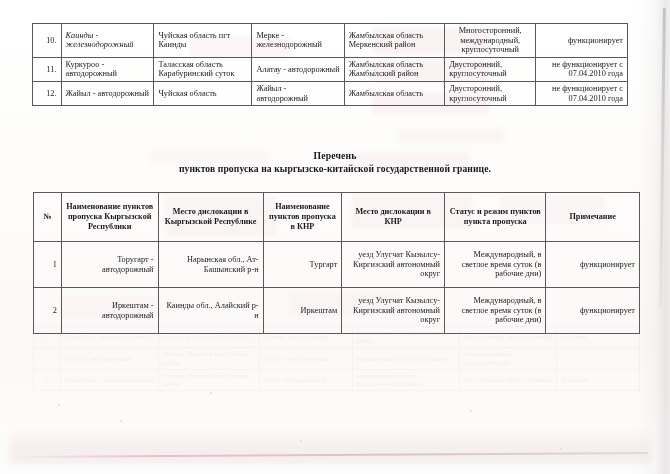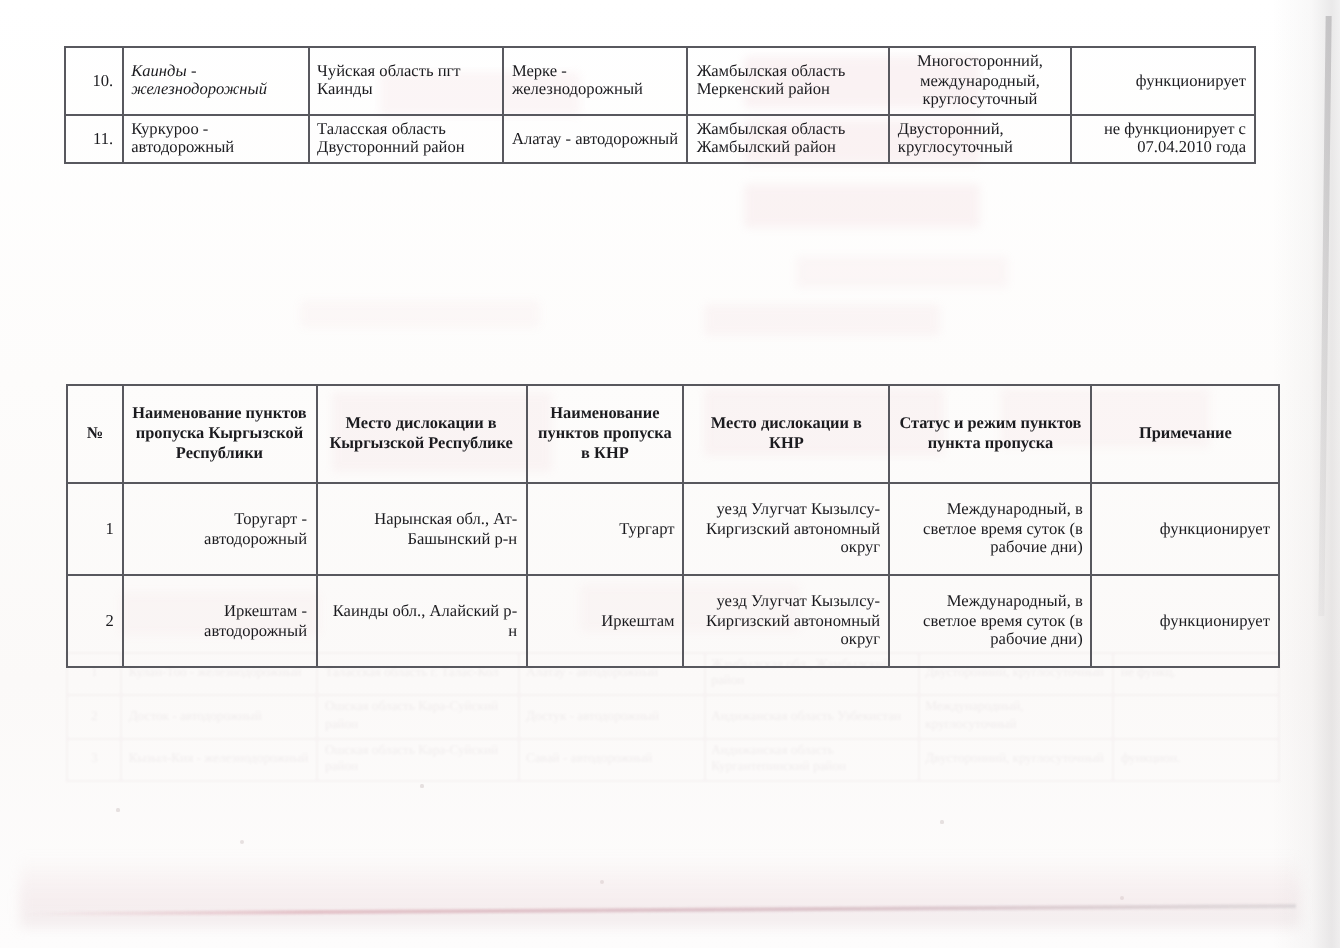--- a/index.html
+++ b/index.html
@@ -218,29 +218,42 @@
         <td class="c-left" style="width:88px;font-style:italic;">Каинды - железнодорожный</td>
         <td class="c-left" style="width:98px;">Чуйская область пгт Каинды</td>
         <td class="c-left" style="width:88px;">Мерке - железнодорожный</td>
         <td class="c-left" style="width:103px;">Жамбылская область Меркенский район</td>
         <td class="c-left" style="width:87px;text-align:center;">Многосторонний, международный, круглосуточный</td>
         <td class="c-center" style="width:90px;">функционирует</td>
       </tr>
       <tr>
         <td class="c-center">11.</td>
         <td class="c-left">Куркуроо - автодорожный</td>
-        <td class="c-left">Таласская область Двусторонний район</td>
+        <td class="c-left">Таласская область Карабуринский суток</td>
         <td class="c-left">Алатау - автодорожный</td>
         <td class="c-left">Жамбылская область Жамбылский район</td>
         <td class="c-left">Двусторонний, круглосуточный</td>
         <td class="c-center">не функционирует с 07.04.2010 года</td>
       </tr>
+      <tr>
+        <td class="c-center">12.</td>
+        <td class="c-left">Жайыл - автодорожный</td>
+        <td class="c-left">Чуйская область</td>
+        <td class="c-left">Жайыл - автодорожный</td>
+        <td class="c-left">Жамбылская область</td>
+        <td class="c-left">Двусторонний, круглосуточный</td>
+        <td class="c-center">не функционирует с 07.04.2010 года</td>
+      </tr>
     </tbody>
   </table>
 
+  <div class="heading">
+    <div class="h-line1">Перечень</div>
+    <div class="h-line2">пунктов пропуска на кыргызско-китайской государственной границе.</div>
+  </div>
 
   <table class="doc-table" id="table-bottom">
     <thead>
       <tr>
         <th style="width:22px; height:44px;">№</th>
         <th style="width:97px;">Наименование пунктов пропуска Кыргызской Республики</th>
         <th style="width:110px;">Место дислокации в Кыргызской Республике</th>
         <th style="width:74px;margin-left:36px;">Наименование пунктов пропуска в КНР</th>
         <th style="width:108px;">Место дислокации в КНР</th>
         <th style="width:101px;">Статус и режим пунктов пункта пропуска</th>

